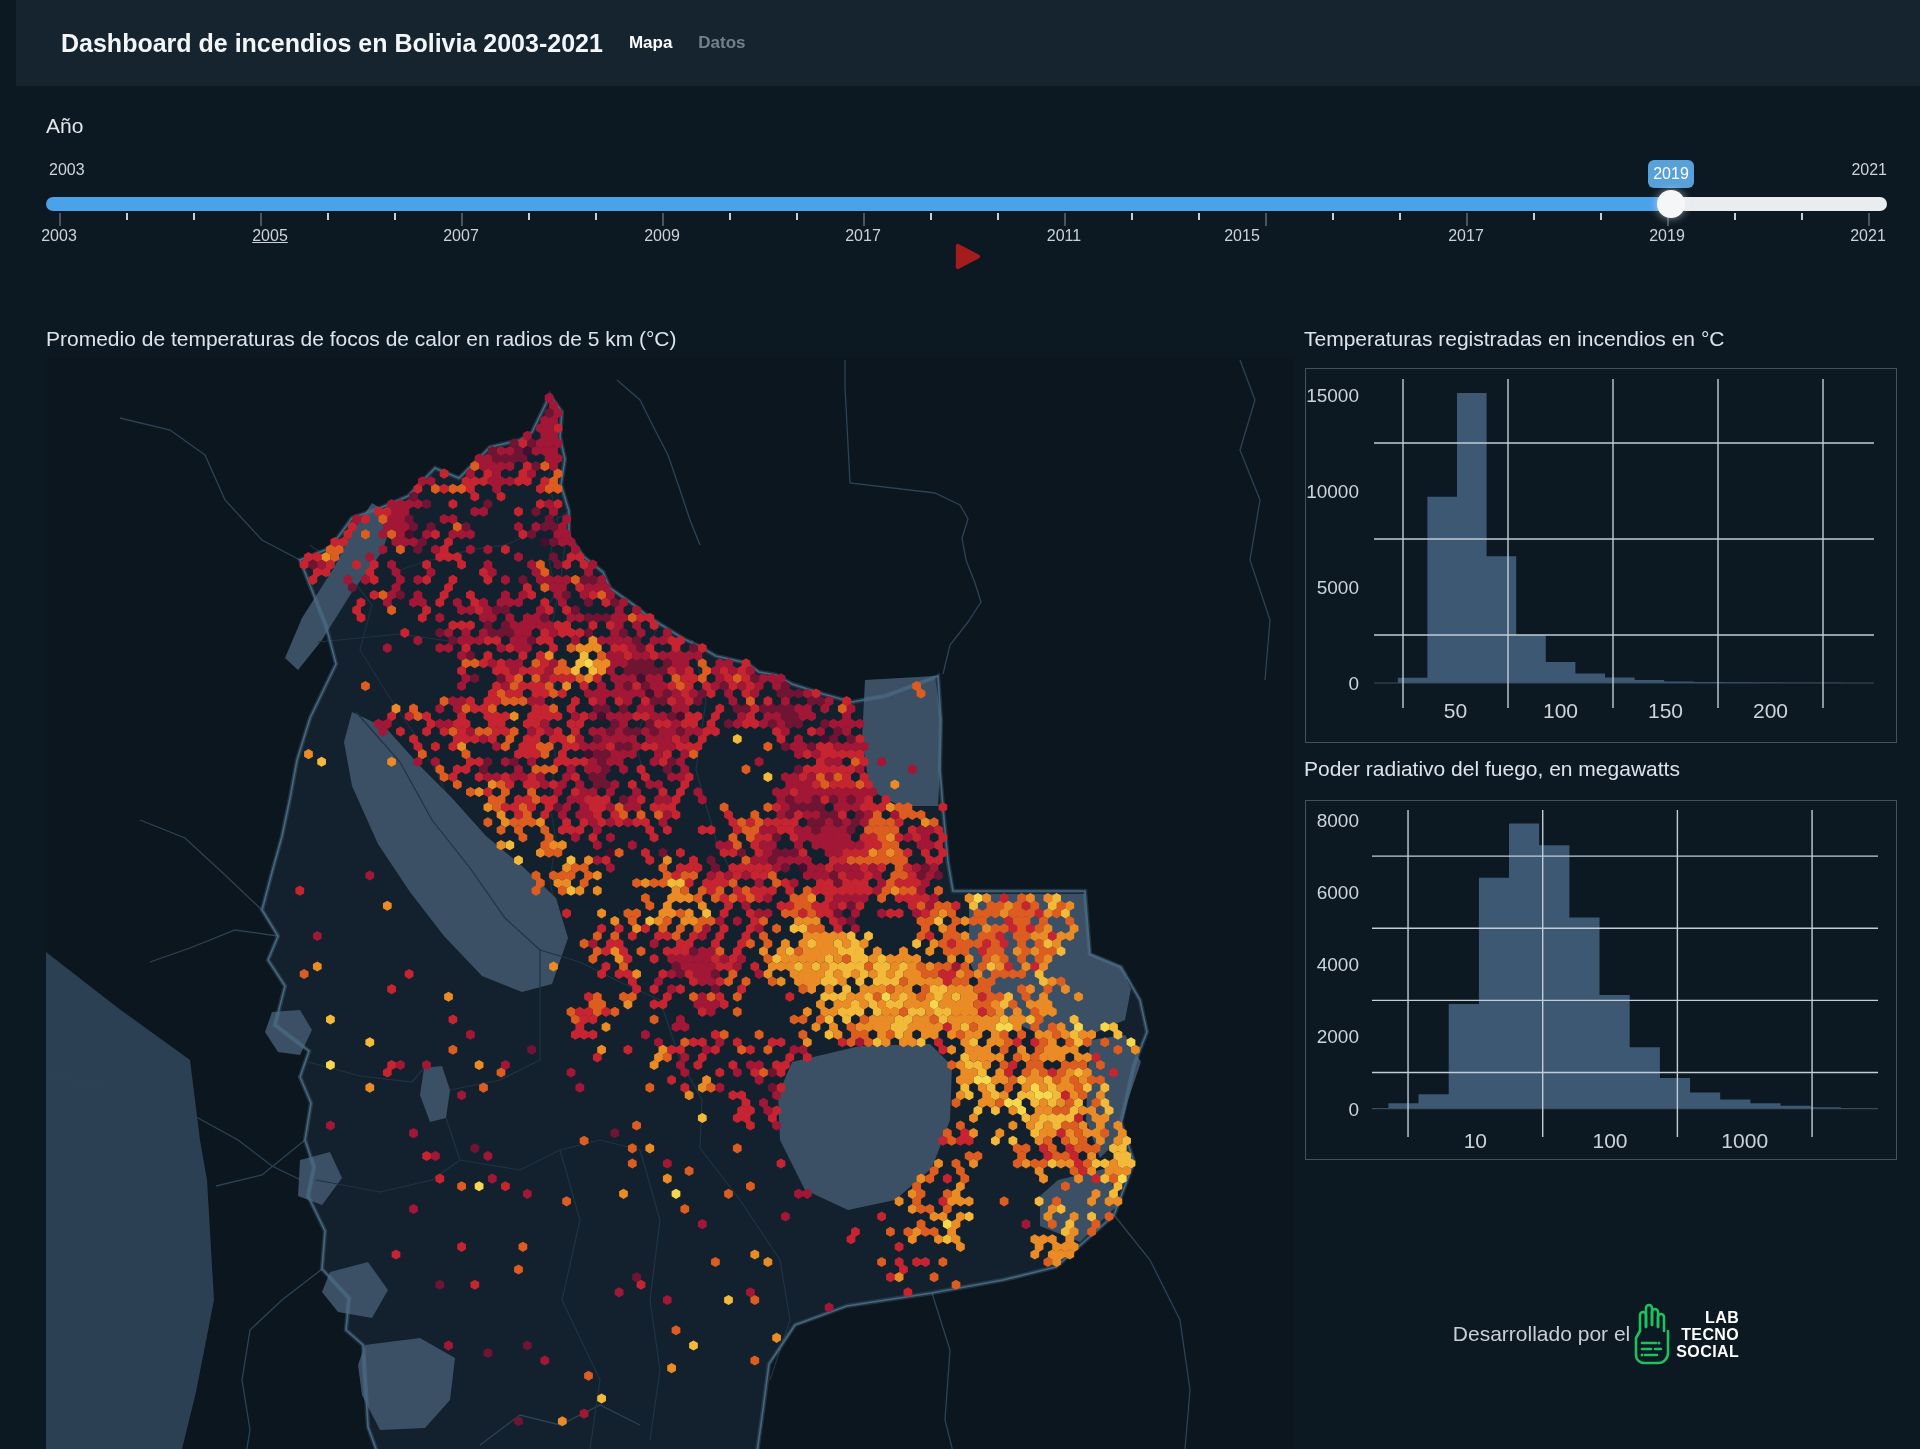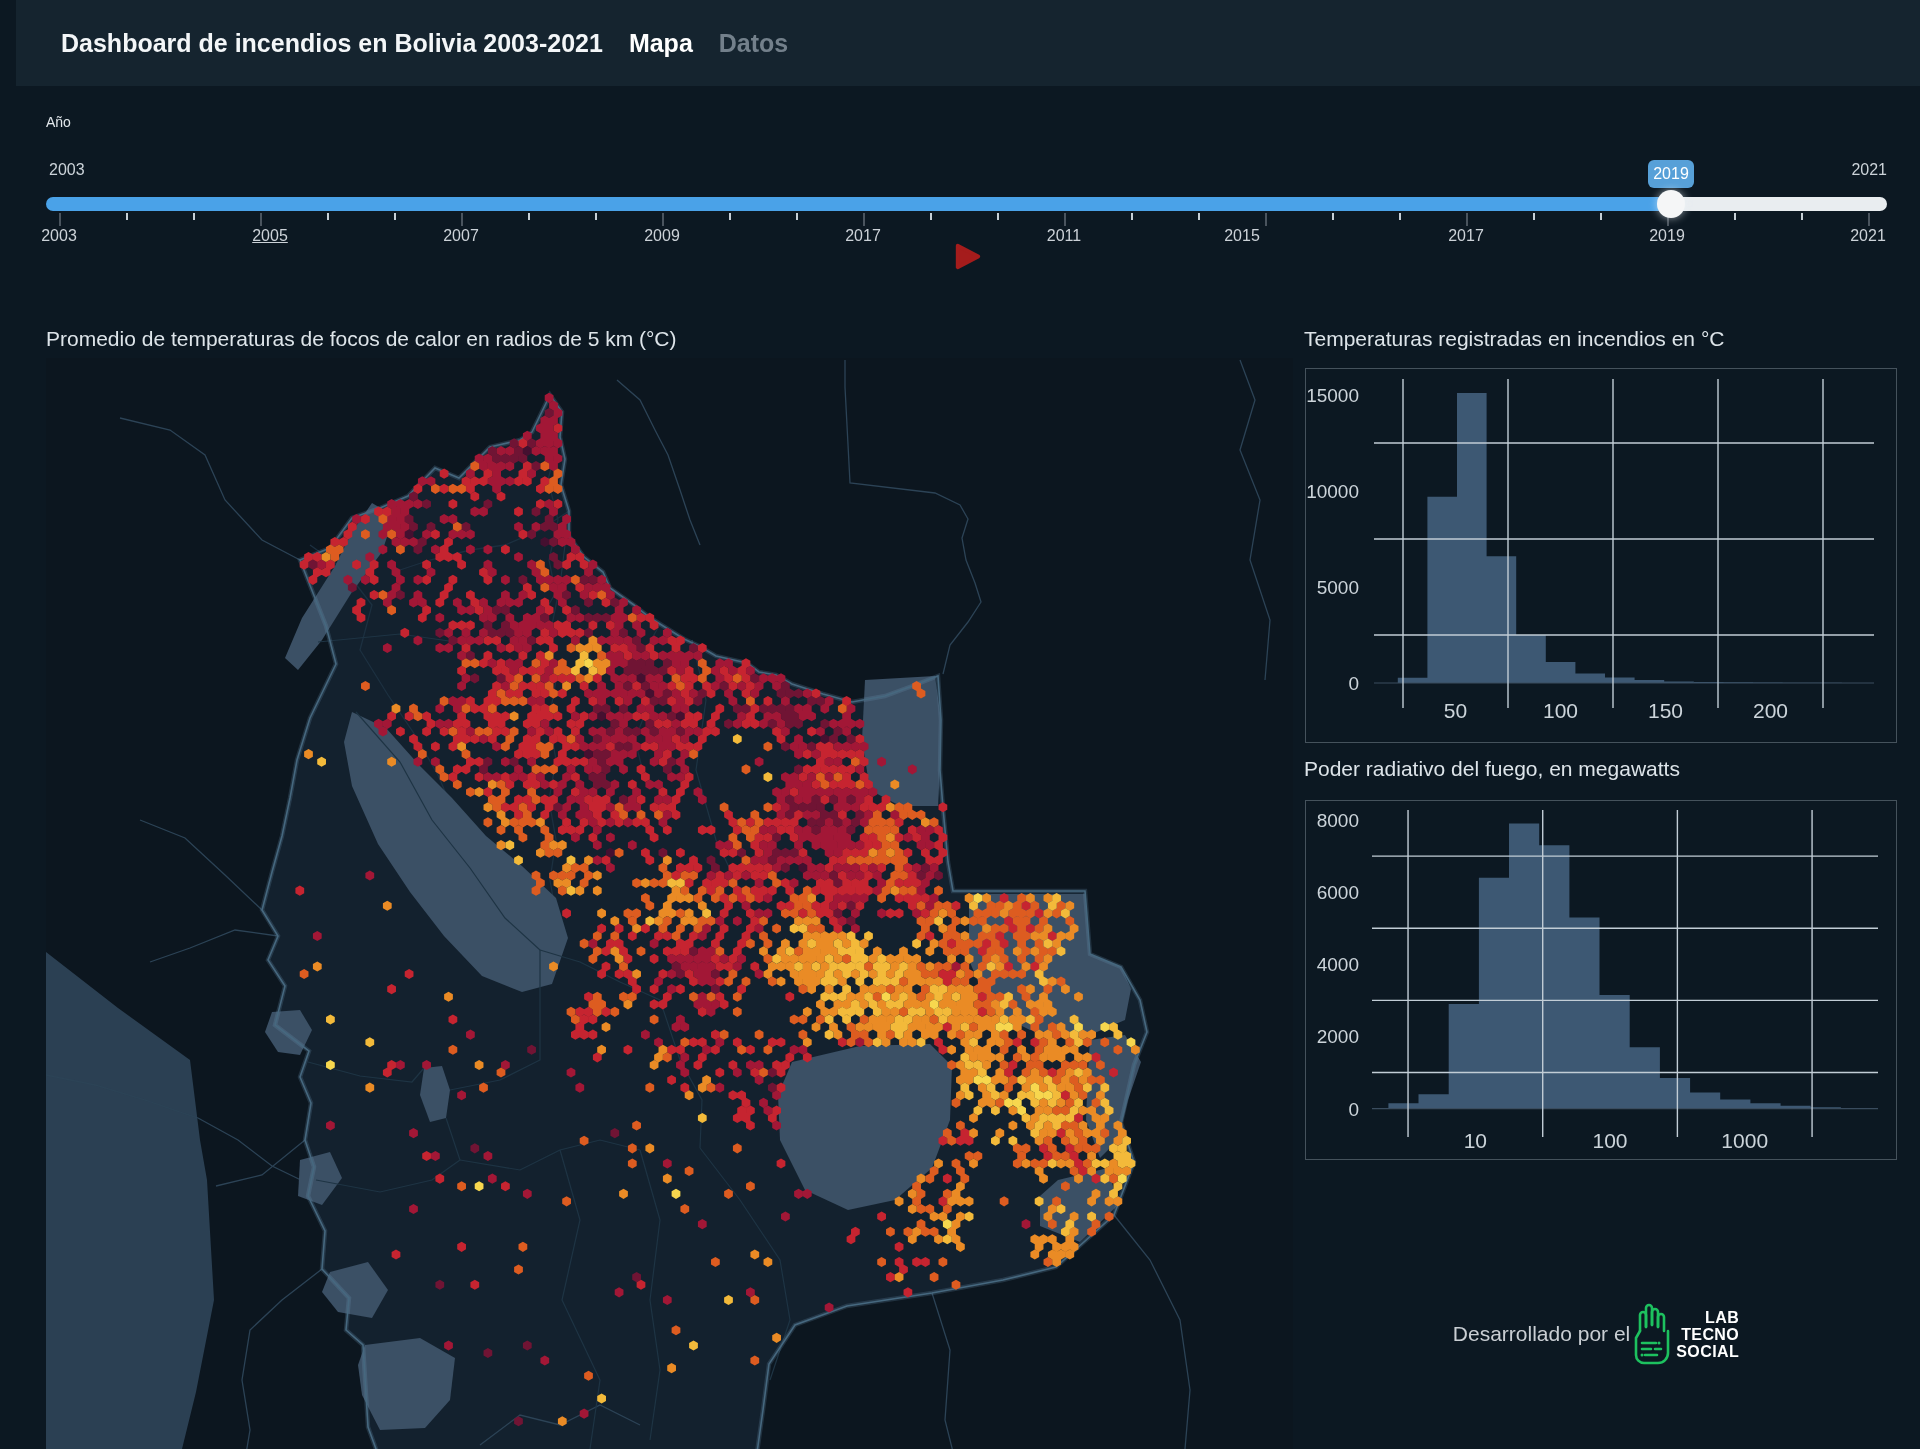--- a/index.html
+++ b/index.html
@@ -7,24 +7,24 @@
   body {
     width: 1920px; height: 1449px; position: relative; overflow: hidden;
     font-family: "Liberation Sans", "DejaVu Sans", sans-serif;
     color: #e6ebef;
   }
   #root { position: absolute; inset: 0; }
   .header { position: absolute; left: 16px; top: 0; width: 1920px; height: 86px;
             background: #15242f; display: flex; align-items: center; }
   .header .title { font-size: 25px; font-weight: bold; color: #f3f6f8; margin-left: 45px; letter-spacing: 0px; }
   .tabs { display: flex; margin-left: 26px; gap: 26px; align-items: center; }
-  .tab { font-size: 25px; cursor: pointer; }
+  .tab { font-size: 17px; cursor: pointer; }
   .tab.active { color: #ffffff; font-weight: bold; }
   .tab.inactive { color: #73808b; font-weight: bold; }
-  .slider-label { position: absolute; left: 46px; top: 114px; font-size: 14px; color: #e2e7eb; }
+  .slider-label { position: absolute; left: 46px; top: 114px; font-size: 21px; color: #e2e7eb; }
   .slider-minlab, .slider-maxlab { position: absolute; top: 161px; font-size: 16px; color: #ccd3d9; }
   .slider-minlab { left: 49px; }
   .slider-maxlab { right: 33px; }
   .tooltip { position: absolute; top: 160px; width: 46px; height: 28px; border-radius: 6px;
              background: #57a0d8; color: #fff; font-size: 16px; display: flex; align-items: center; justify-content: center; }
   .rail { position: absolute; top: 197px; height: 14px; }
   .rail.blue { background: #4aa2e8; border-radius: 7px 0 0 7px; }
   .rail.white { background: #e9edf0; border-radius: 0 7px 7px 0; }
   .handle { position: absolute; width: 28px; height: 28px; border-radius: 50%; background: #f5f6f7;
             box-shadow: 0 0 9px rgba(235,243,250,0.6); }

